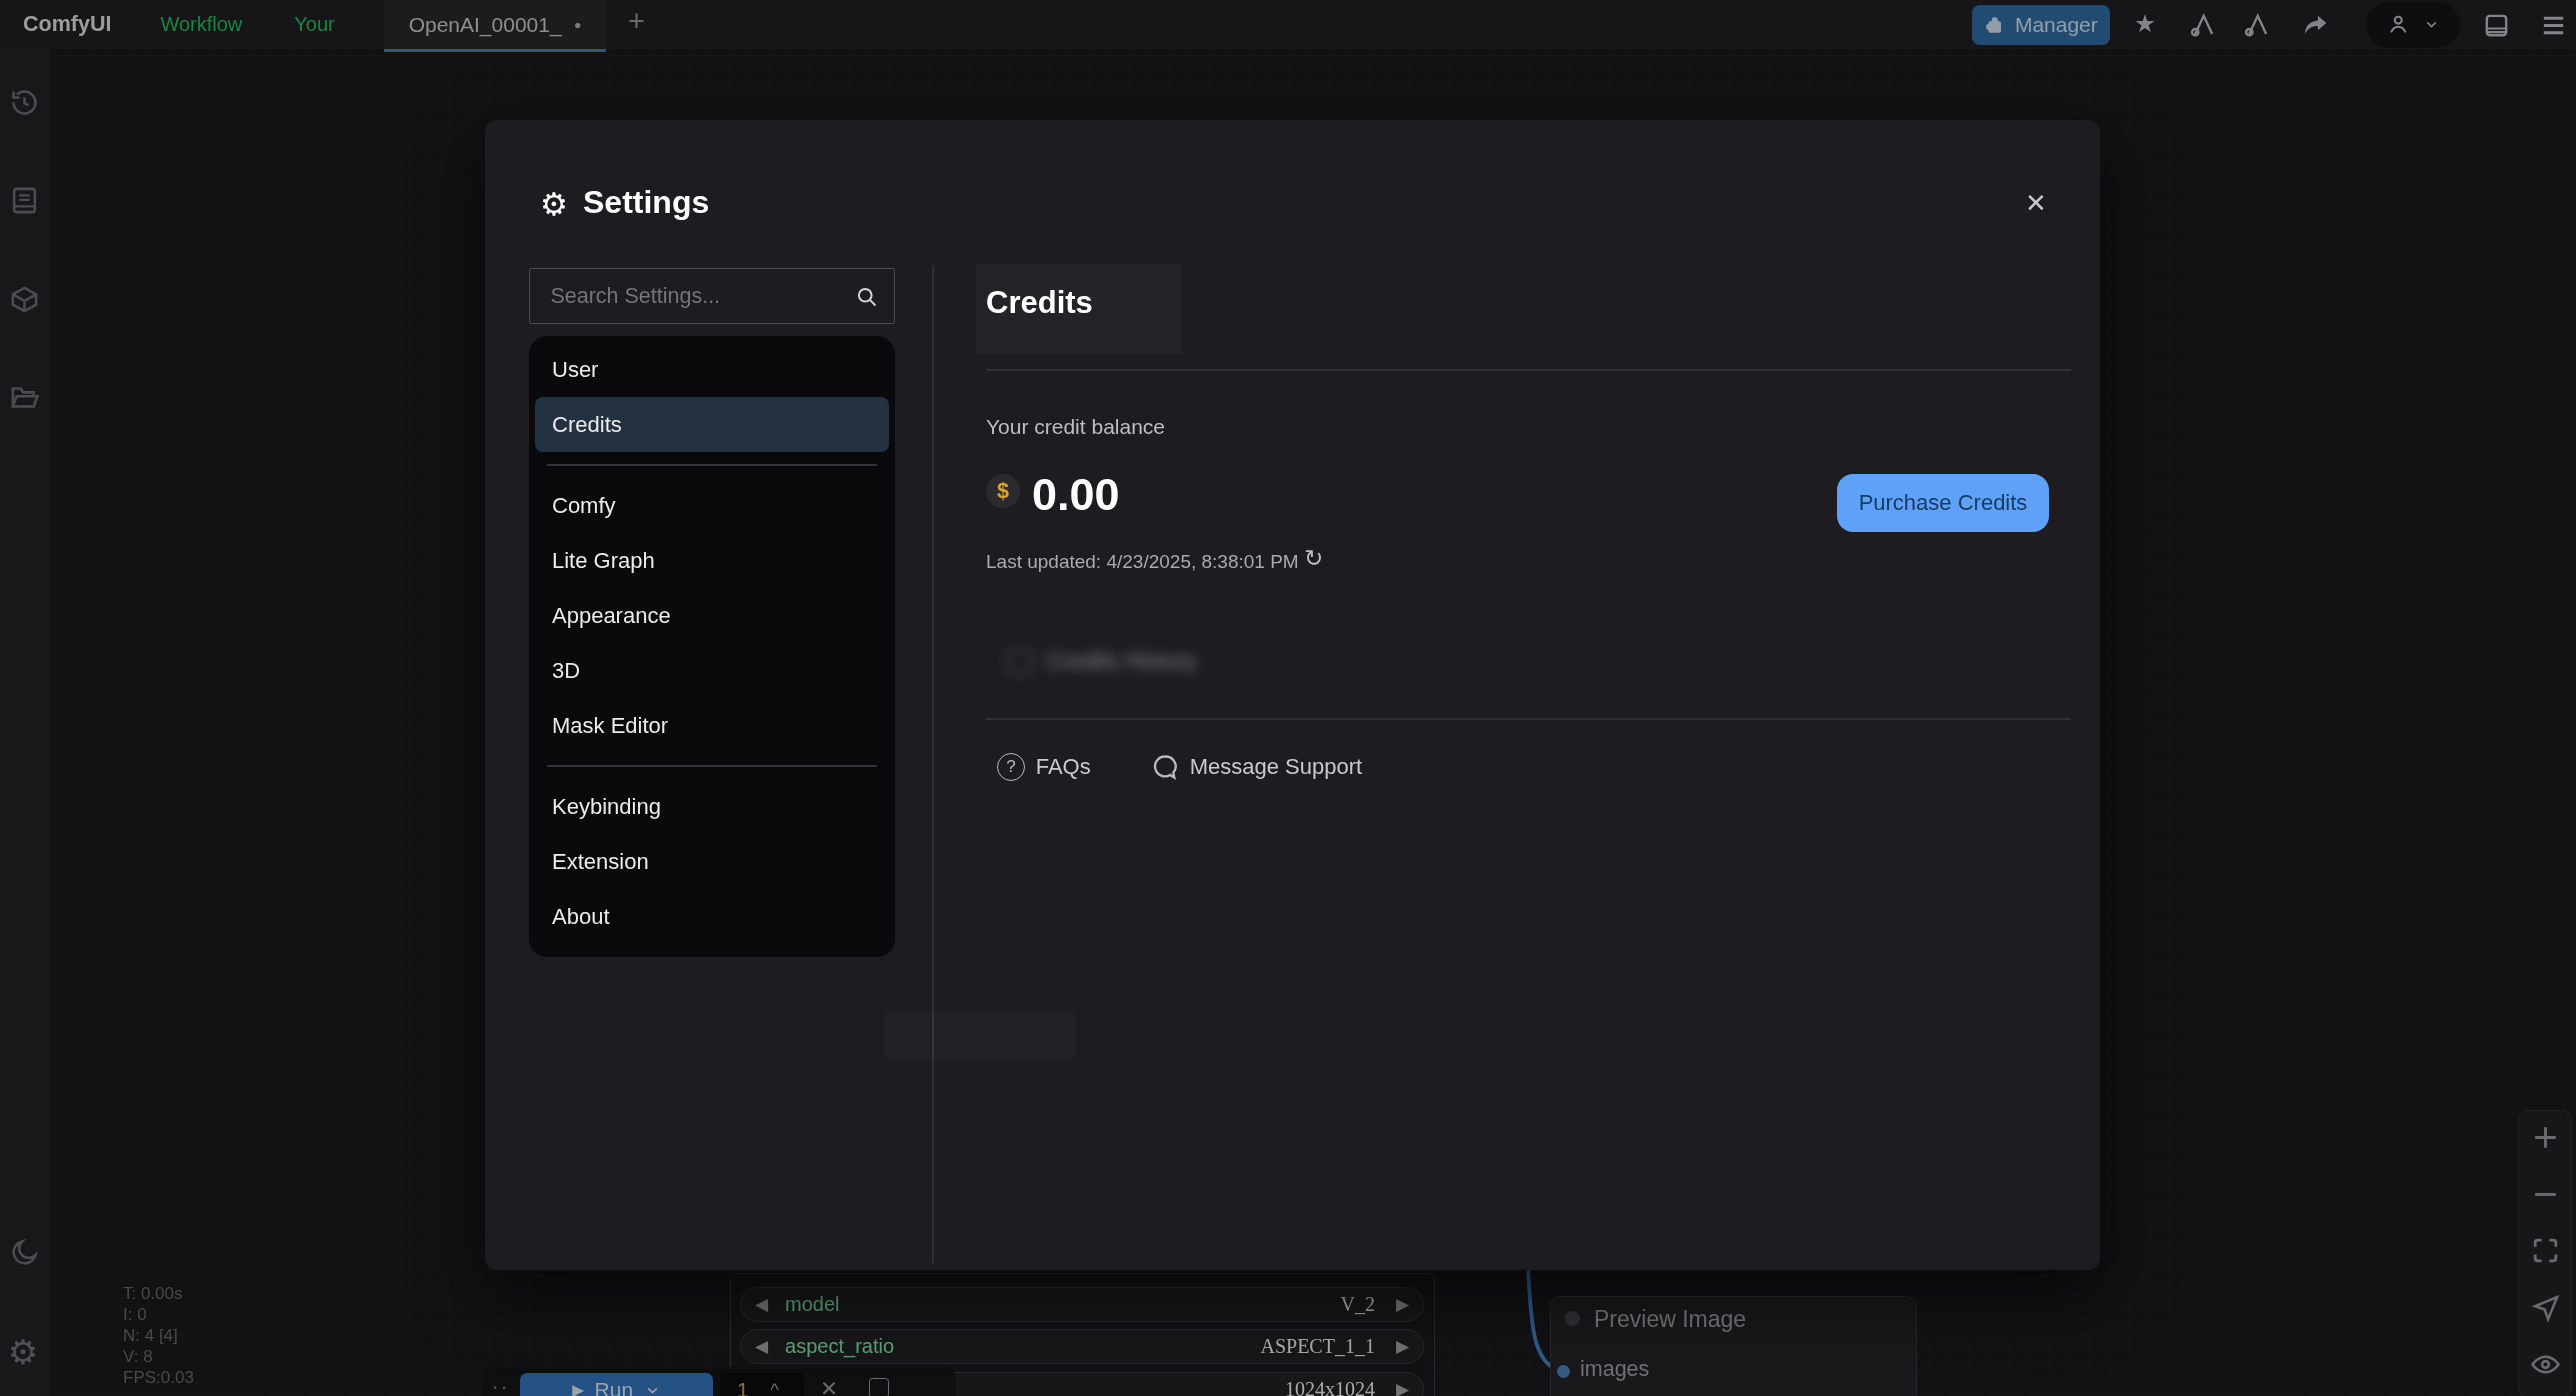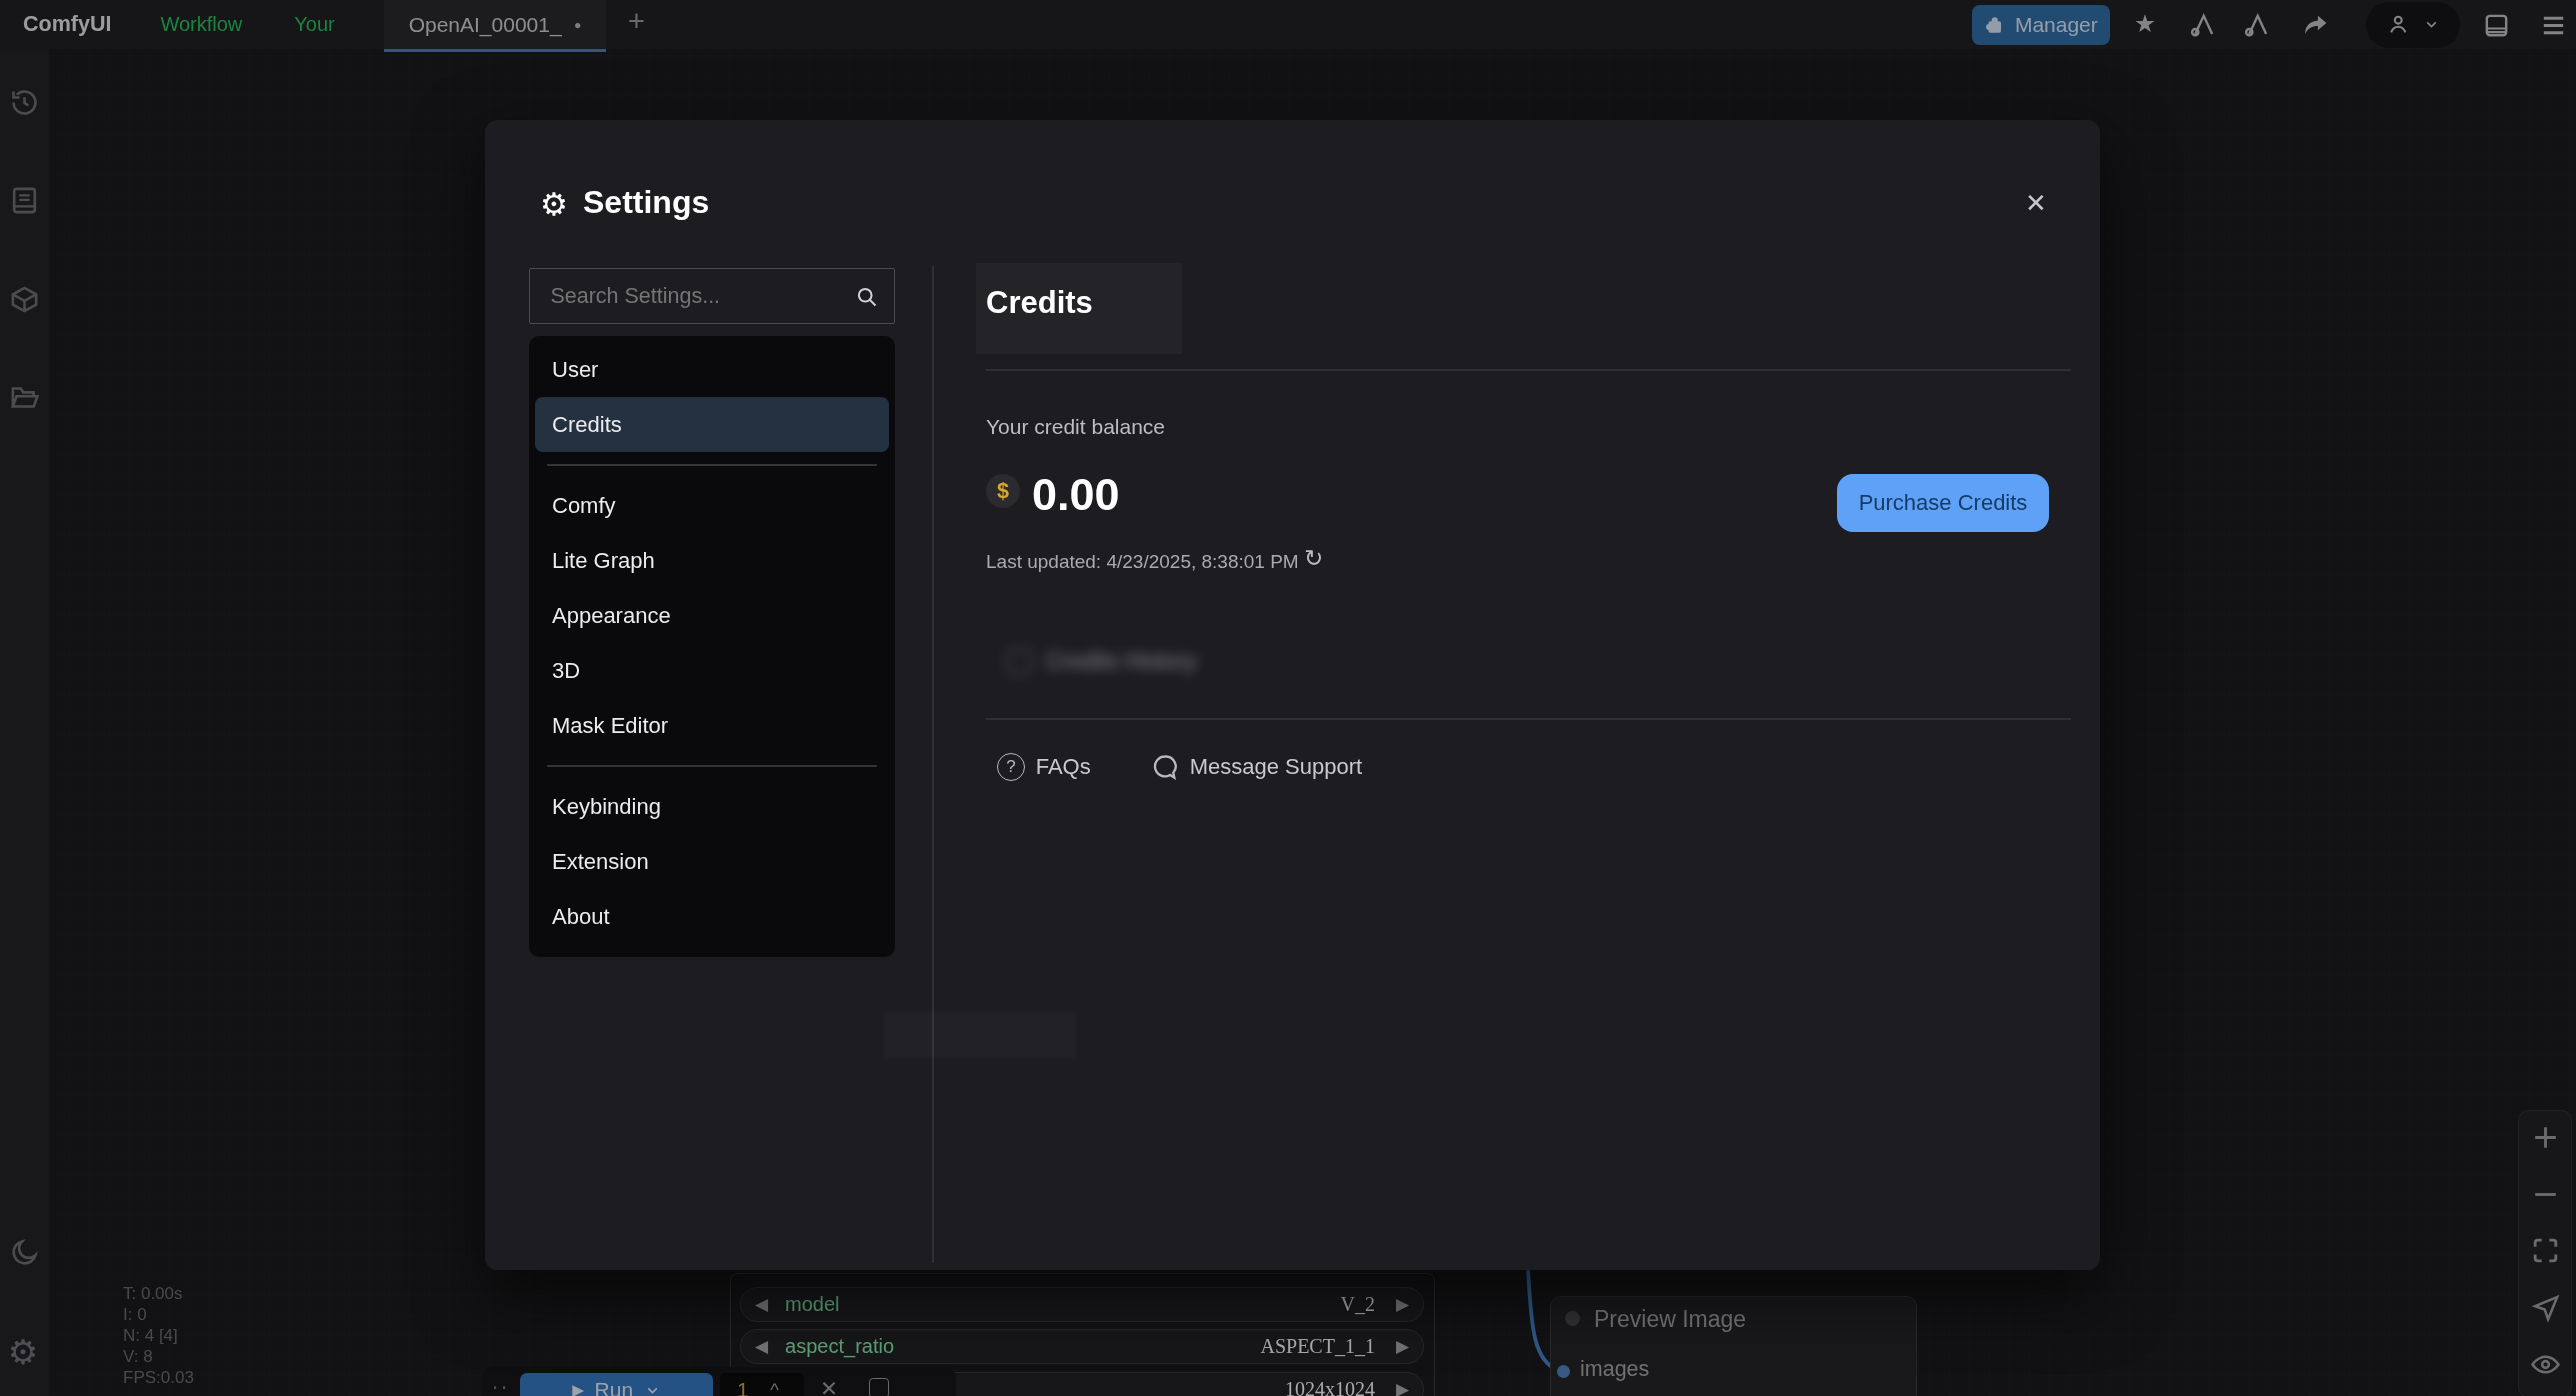--- a/index.html
+++ b/index.html
@@ -25,21 +25,21 @@
   .stats div{font-size:17px;color:#6b6b70;line-height:21px;}
   .widget-pill{position:absolute;left:740px;width:684px;height:35px;background:#1f1f23;border:1.5px solid #39393f;
        border-radius:20px;display:flex;align-items:center;font-size:20px;z-index:2;box-sizing:border-box;}
   .w-arrow{color:#a9aaae;font-size:17px;}
   .w-name{color:#86efac;margin-left:17px;flex:1;}
   .w-val{color:#ffffff;margin-right:21px;font-family:Liberation Serif, serif;}
   
   #backdrop{left:0;top:0;width:2576px;height:1396px;background:rgba(8,8,10,.34);z-index:10;}
   #modal{left:485px;top:120px;width:1615px;height:1150px;background:#1d1d21;border-radius:12.3px;z-index:20;
          box-shadow:0 23px 69px rgba(0,0,0,.65);}
-  #settings-menu{left:44px;top:216px;width:366px;height:621px;background:#0a0a0d;border-radius:10px;}
+  #settings-menu{left:44px;top:216px;width:366px;height:621px;background:#0a0a0d;border-radius:18px;}
   .m-item{height:55px;display:flex;align-items:center;padding-left:23px;font-size:22px;color:#ececee;}
   .m-item.sel{background:#243140;border-radius:7.7px;margin:0 6.1px;padding-left:17px;}
   .m-div{height:1.5px;background:#33333a;margin:12.3px 18.4px;}
   .divider{position:absolute;height:1.5px;background:#2f2f35;}
   .link{display:flex;align-items:center;gap:10.7px;font-size:22px;color:#c9cacd;}
   
   #rtoolbar{left:2518px;top:1110px;width:52px;height:286px;background:#1f1f23;border:0.8px solid rgba(255,255,255,.07);
             border-radius:10.7px;z-index:3;}
   .rt-ic{position:absolute;left:10.7px;width:31px;height:31px;color:#9d9ea3;}
   input{outline:none;}

